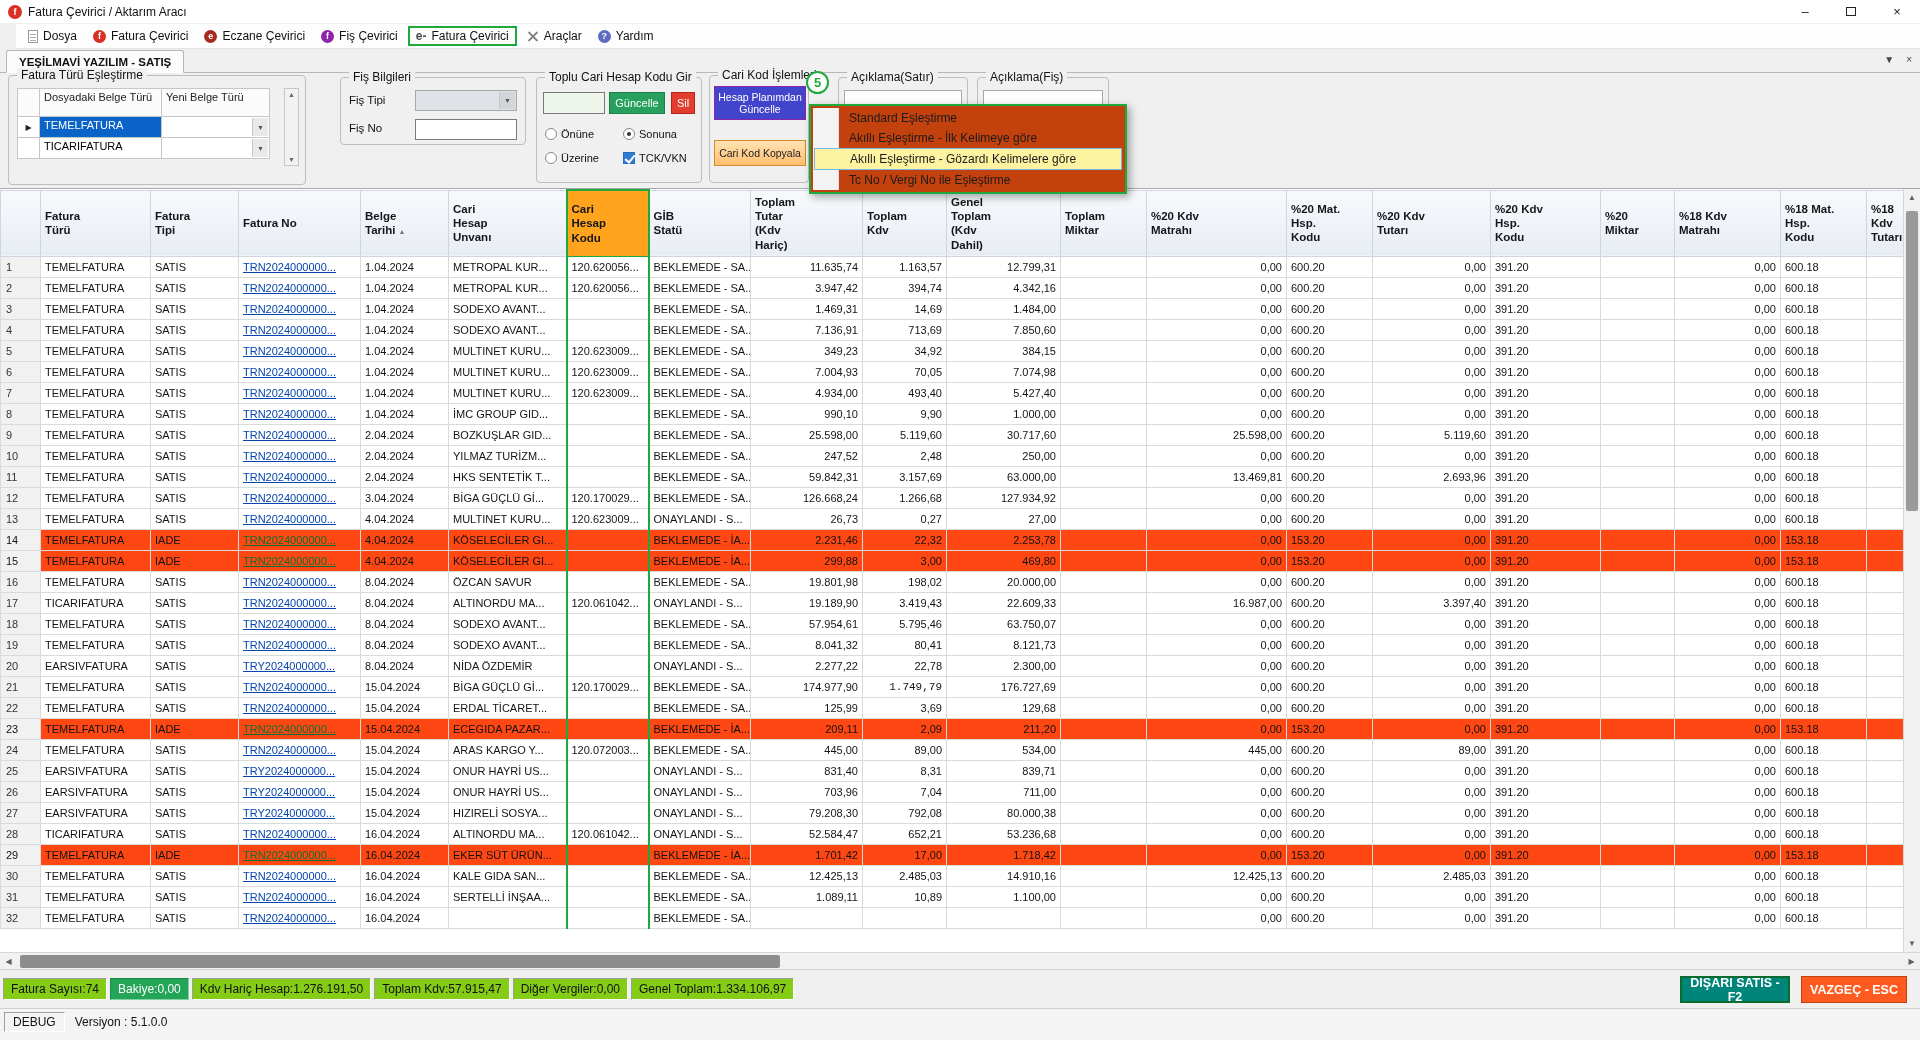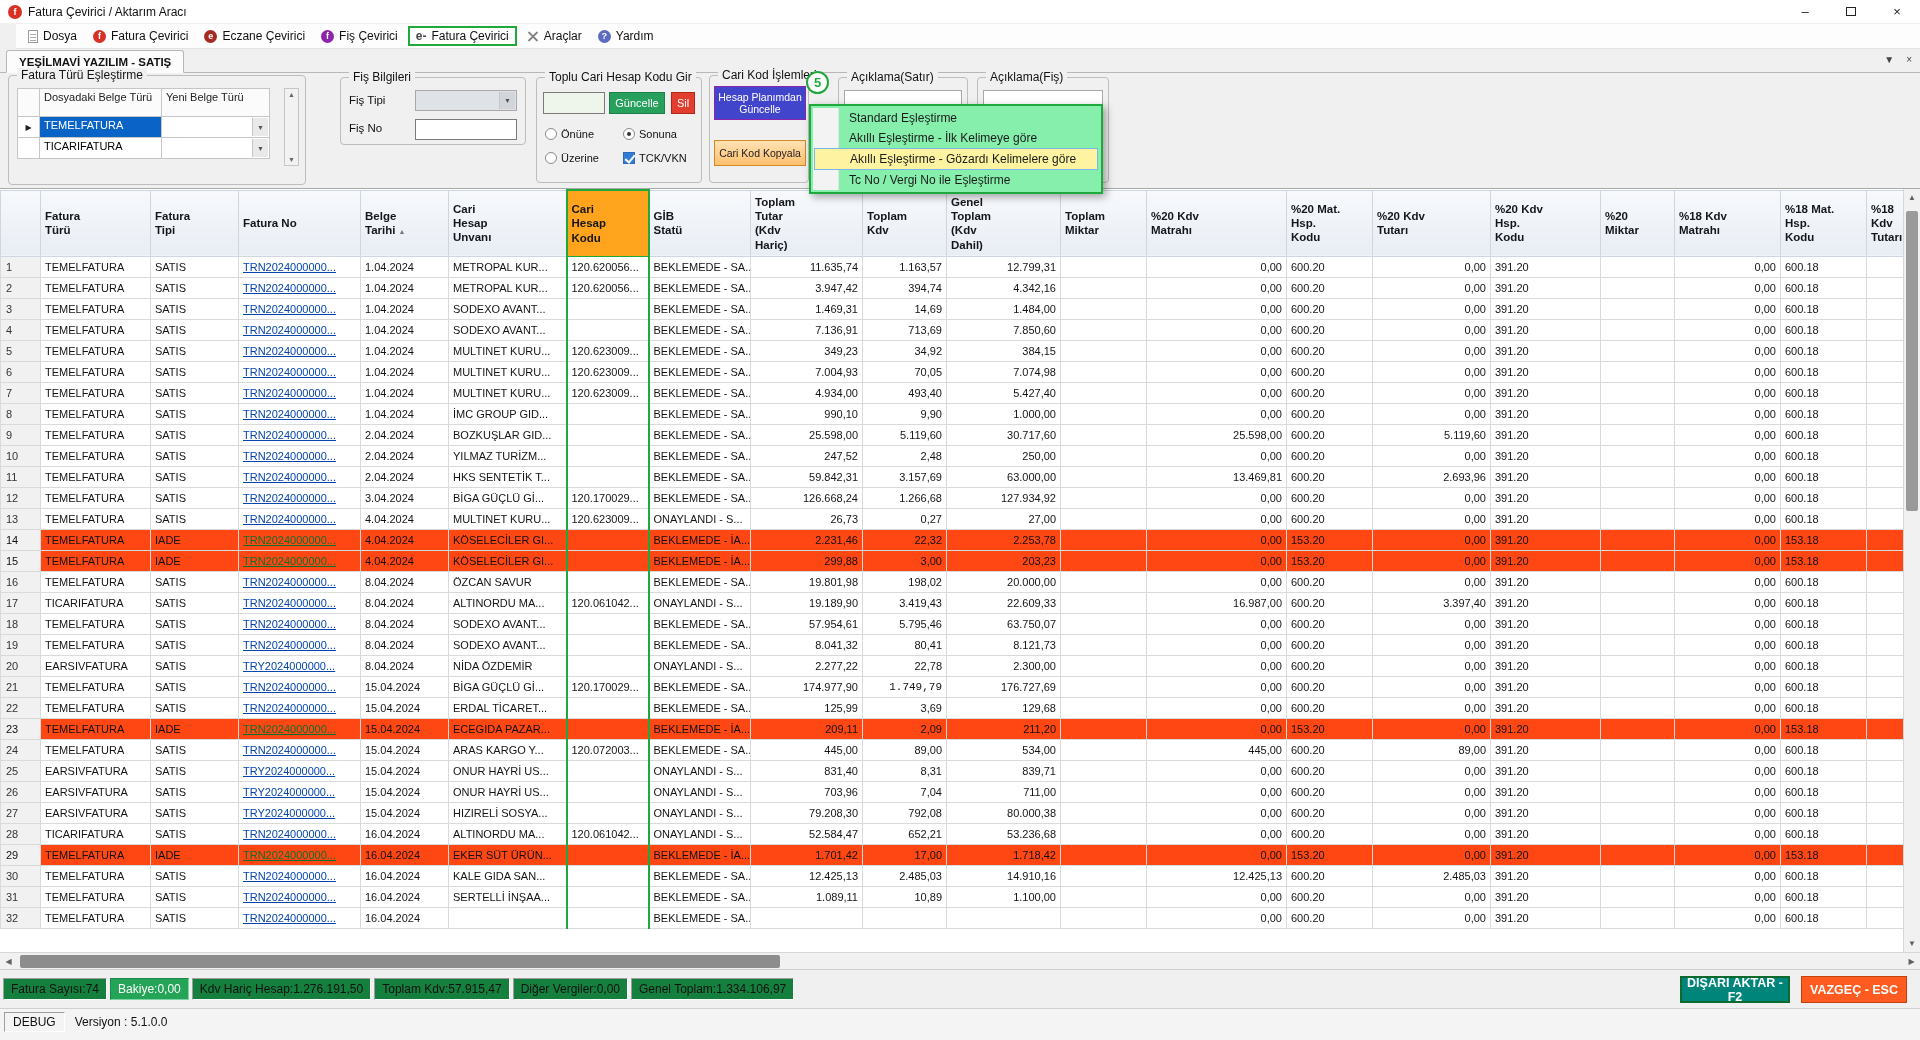--- a/index.html
+++ b/index.html
@@ -75,21 +75,21 @@
   .checkbox{width:12px;height:12px;border:1px solid #2b6cb8;background:#2f7cd6;position:relative;flex:none}
   .checkbox::after{content:"";position:absolute;left:3px;top:0;width: 4px;height:8px;border:solid #fff;border-width:0 2px 2px 0;transform:rotate(40deg)}
 
   
   .btn-hesap{position:absolute;left:4px;top:10px;width:92px;height:34px;background:#4145cc;border:1px solid #8e24aa;color:#fff;font-size:10.5px;line-height:1.15;padding:2px}
   .btn-kopyala{position:absolute;left:4px;top:64px;width:92px;height:26px;background:linear-gradient(#ffe3b5,#ffbf6e);border:1px solid #d08a28;color:#222;font-size:10.5px}
   .aciklama-input{position:absolute;left:5px;top:12px;right:5px;height:80px;background:#fff;border:1px solid #a8a8a8}
 
   
   .badge{position:absolute;left:806px;top:71px;width:23px;height:23px;border-radius:50%;background:#fff;border:2px solid #1fa83c;color:#1fa83c;font-weight:bold;font-size:13px;display:flex;align-items:center;justify-content:center;z-index:70}
-  .ctxmenu{position:absolute;left:809px;top:104px;width:294px;background:#86efac;border:2px solid #1fa83c;box-shadow:3px 3px 8px rgba(0,0,0,.35);z-index:60;padding:2px 0}
+  .ctxmenu{position:absolute;left:809px;top:104px;width:318px;background:#c2410c;border:2px solid #1fa83c;box-shadow:3px 3px 8px rgba(0,0,0,.35);z-index:60;padding:2px 0}
   .ctx-gutter{position:absolute;left:2px;top:2px;bottom:2px;width:26px;background:#f3f3f3;border-right:1px solid #e2e2e2}
   .ctx-item{position:relative;padding:3px 8px 3px 38px;font-size:12px;color:#1b1b1b;line-height:14px;white-space:nowrap}
   .ctx-item.hl{background:#fdf3a1;border:1px solid #79b7e8;margin:0 3px;padding-left:35px}
 
   
   .gridwrap{position:absolute;left:0;top:188px;width:1920px;height:764px;background:#fff;overflow:hidden;border-top:1px solid #a9a9a9}
   table.grid{border-collapse:collapse;table-layout:fixed;width:1903px}
   .grid th{background:linear-gradient(#f7f9fc,#e8edf4);border:1px solid #cfd6e0;font-size:11.5px;font-weight:bold;color:#14161a;vertical-align:middle;text-align:left;padding:4px;white-space:pre-line;line-height:1.25;height:66px;overflow:hidden}
   .grid th.h-cari{background:#ffa41c;border:2px solid #1fa83c;border-bottom:1px solid #1fa83c}
   .grid th .sort{font-size:7px;color:#777;margin-left:3px;font-weight:normal}
@@ -106,21 +106,21 @@
   .vs-btn{height:17px;display:flex;align-items:center;justify-content:center;font-size:8px;color:#606060}
   .vs-down{position:absolute;bottom:0;left:0;right:0}
   .vs-thumb{position:absolute;left:2px;right:2px;top:22px;height:300px;background:#9a9a9a;border-radius:2px}
   .hscroll{position:absolute;left:0;top:952px;width:1920px;height:17px;background:#f1f1f1;border-top:1px solid #d6d6d6;z-index:6}
   .hs-btn{position:absolute;top:0;width:17px;height:17px;display:flex;align-items:center;justify-content:center;font-size:8px;color:#606060}
   .hs-left{left:0}.hs-right{right:0}
   .hs-thumb{position:absolute;left:20px;top:2px;height:13px;width:760px;background:#8d8d8d;border-radius:2px}
 
   
   .statusbar{position:absolute;left:0;top:969px;width:1920px;height:39px;background:#f0f0f0;border-top:1px solid #cfcfcf;display:flex;align-items:center;padding-left:3px;gap:3px;font-size:12px}
-  .sseg{border:1px solid;border-color:#9e9e9e #fff #fff #9e9e9e;padding:3px 7px;background:#15803d;color:#111;white-space:nowrap}
+  .sseg{border:1px solid;border-color:#9e9e9e #fff #fff #9e9e9e;padding:3px 7px;background:#84cc16;color:#111;white-space:nowrap}
   .sseg.green{background:#23a456;color:#fff;border-color:#1d8747 #7fd3a4 #7fd3a4 #1d8747}
   .sbtn{position:absolute;top:6px;height:27px;font-weight:bold;font-size:12.5px;color:#fff}
   .sbtn.export{right:130px;width:110px;background:#00857a;border:2px solid #0b6b2e}
   .sbtn.cancel{right:13px;width:106px;background:#ff5a1f;border:1px solid #c2410c}
   .bottombar{position:absolute;left:0;top:1008px;width:1920px;height:32px;background:#f4f4f4;border-top:1px solid #d0d0d0;display:flex;align-items:flex-start;padding:3px 4px;gap:10px;font-size:12px;color:#111}
   .bseg{border:1px solid;border-color:#9e9e9e #fff #fff #9e9e9e;padding:2px 8px;background:#f4f4f4}
   .bver{padding:3px 0}
 </style>
 </head>
 <body>
@@ -662,21 +662,21 @@
             <td class="c-num">15</td>
             <td>TEMELFATURA</td>
             <td>IADE</td>
             <td><span class="link">TRN2024000000...</span></td>
             <td>4.04.2024</td>
             <td>KÖSELECİLER GI...</td>
             <td class="c-cari"></td>
             <td>BEKLEMEDE - İA...</td>
             <td style="text-align: right;">299,88</td>
             <td style="text-align: right;">3,00</td>
-            <td style="text-align: right;">203,23</td>
+            <td style="text-align: right;">469,80</td>
             <td style="text-align: right;"></td>
             <td style="text-align: right;">0,00</td>
             <td>153.20</td>
             <td style="text-align: right;">0,00</td>
             <td>391.20</td>
             <td style="text-align: right;"></td>
             <td style="text-align: right;">0,00</td>
             <td>153.18</td>
             <td style="text-align: right;"></td>
           </tr>
@@ -1069,21 +1069,21 @@
     <div class="hs-btn hs-right">▶</div>
   </div>
 
   <div class="statusbar">
     <span class="sseg">Fatura Sayısı:74</span>
     <span class="sseg green">Bakiye:0,00</span>
     <span class="sseg">Kdv Hariç Hesap:1.276.191,50</span>
     <span class="sseg">Toplam Kdv:57.915,47</span>
     <span class="sseg">Diğer Vergiler:0,00</span>
     <span class="sseg">Genel Toplam:1.334.106,97</span>
-    <div class="btn sbtn export">DIŞARI AKTAR - F2</div>
+    <div class="btn sbtn export">DIŞARI SATIS - F2</div>
     <div class="btn sbtn cancel">VAZGEÇ - ESC</div>
   </div>
 
   <div class="bottombar">
     <span class="bseg">DEBUG</span>
     <span class="bver">Versiyon : 5.1.0.0</span>
   </div>
 
 </div>
 

